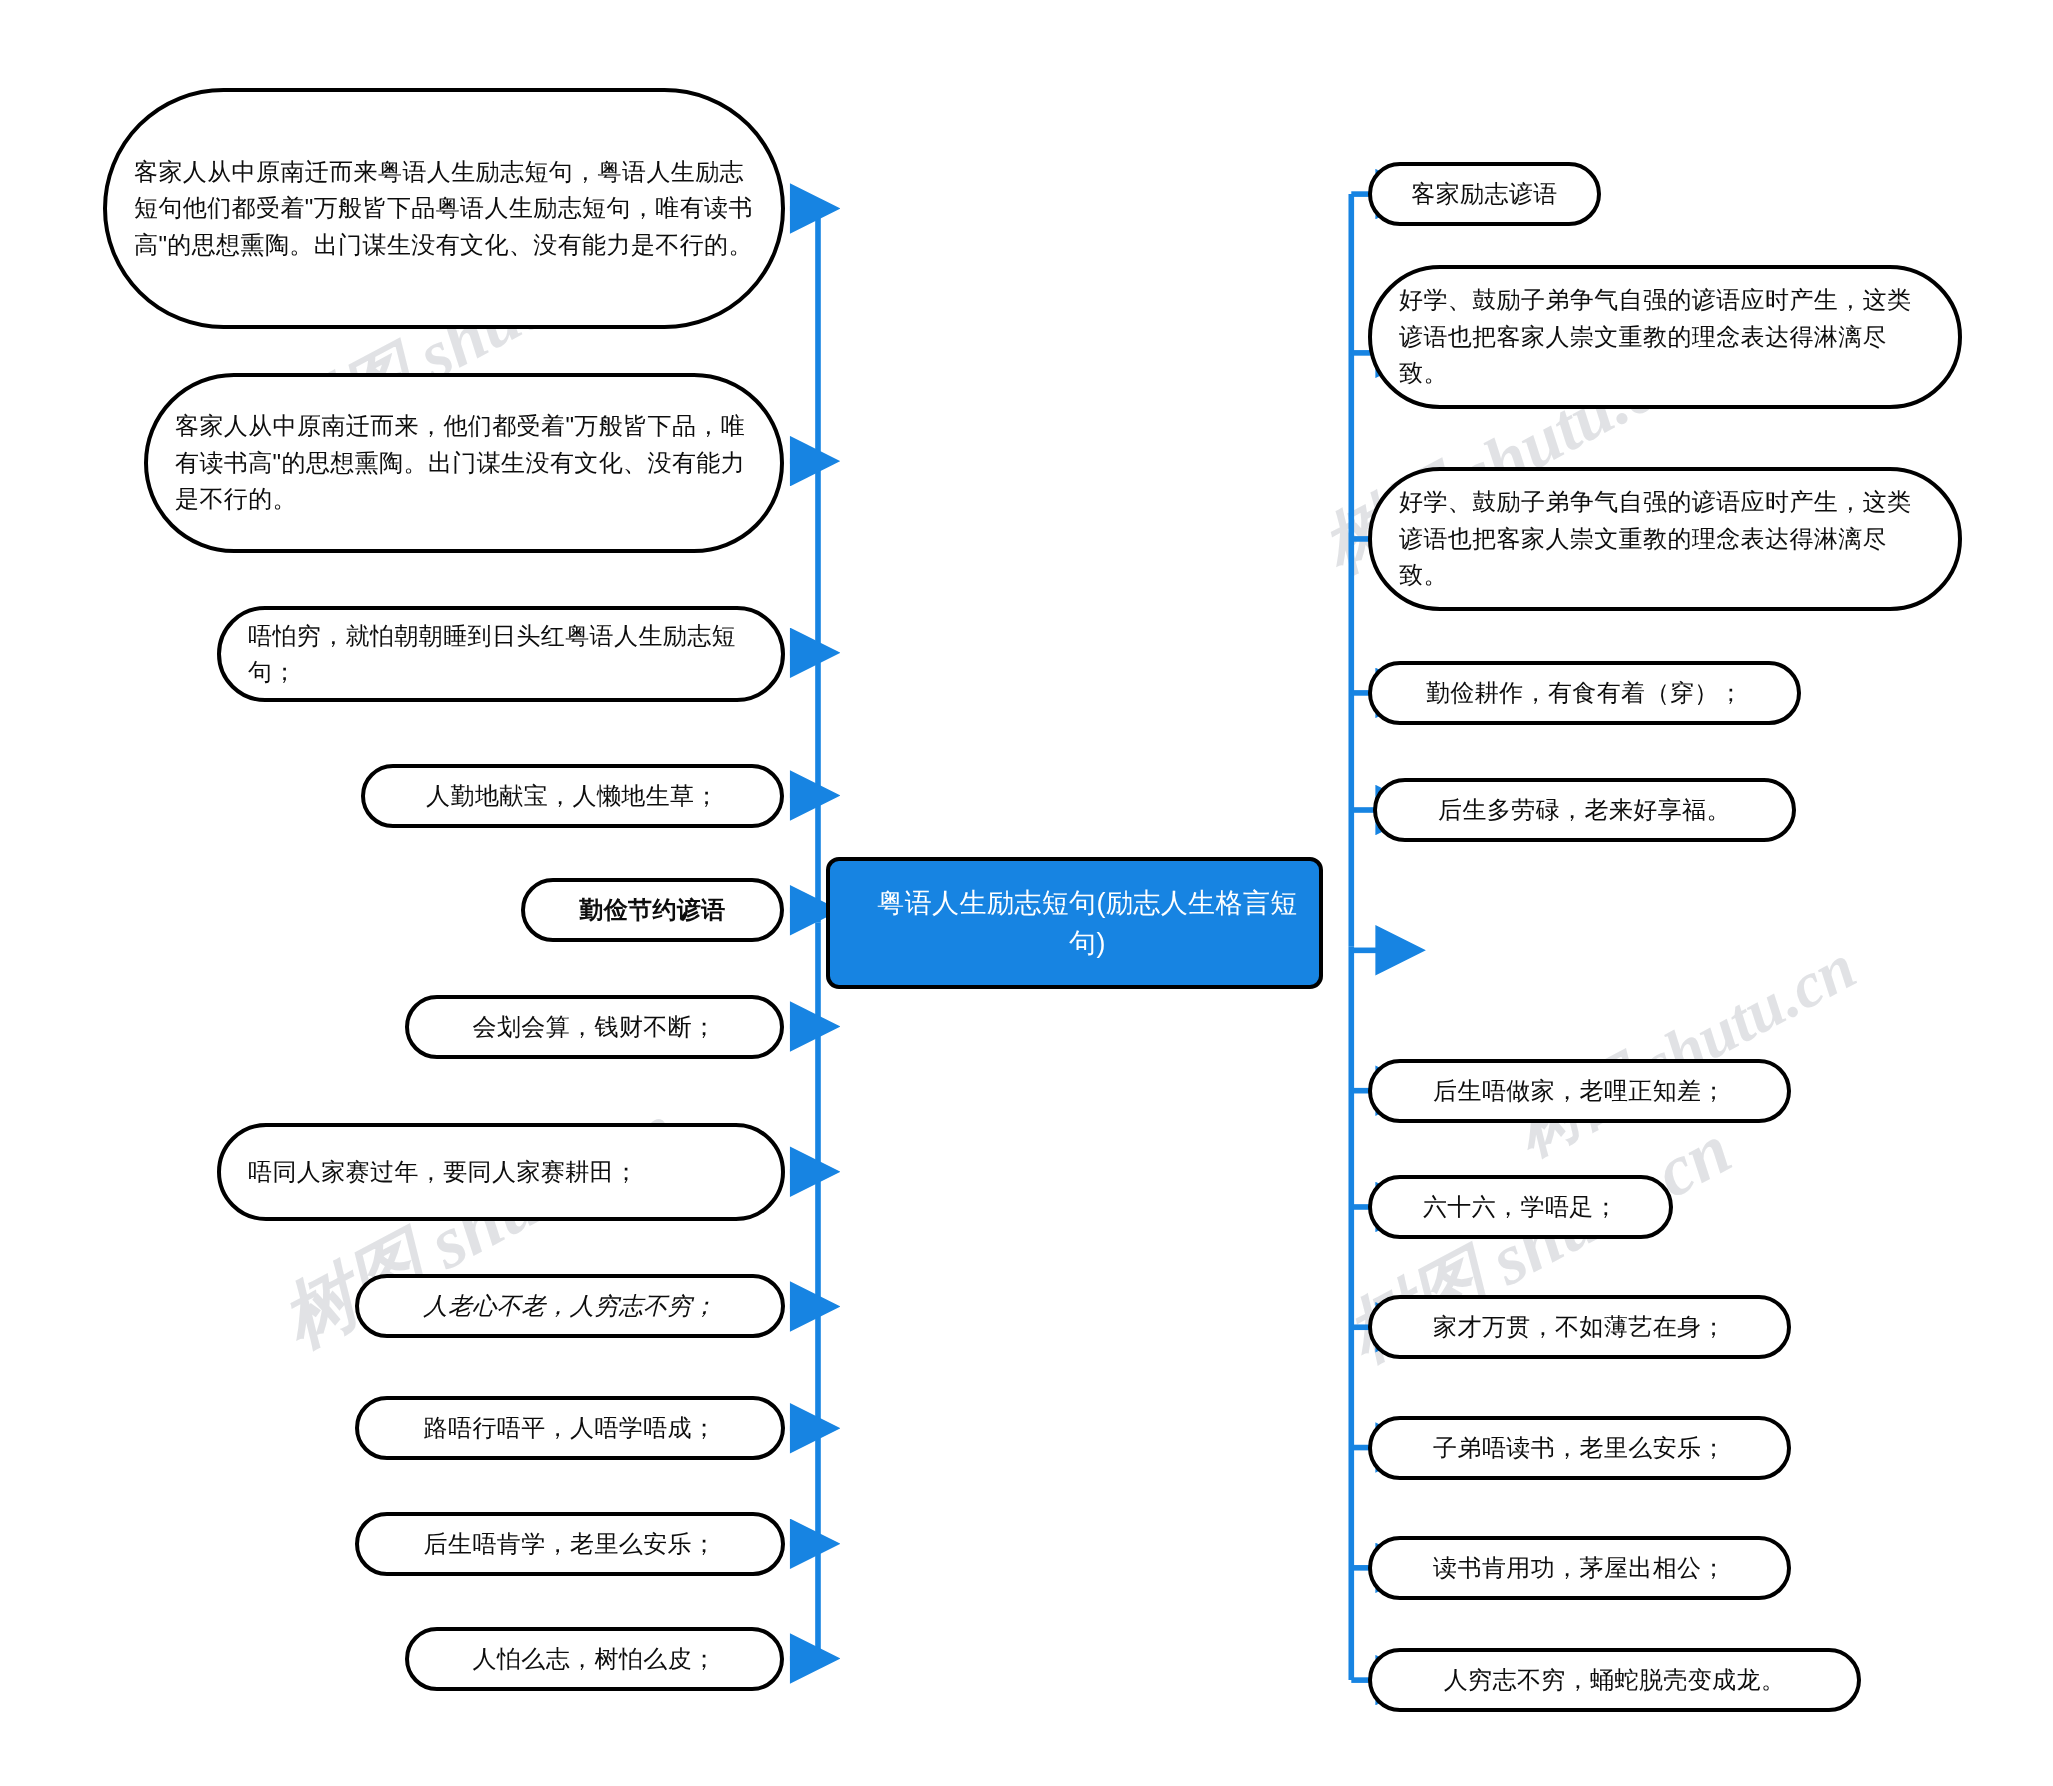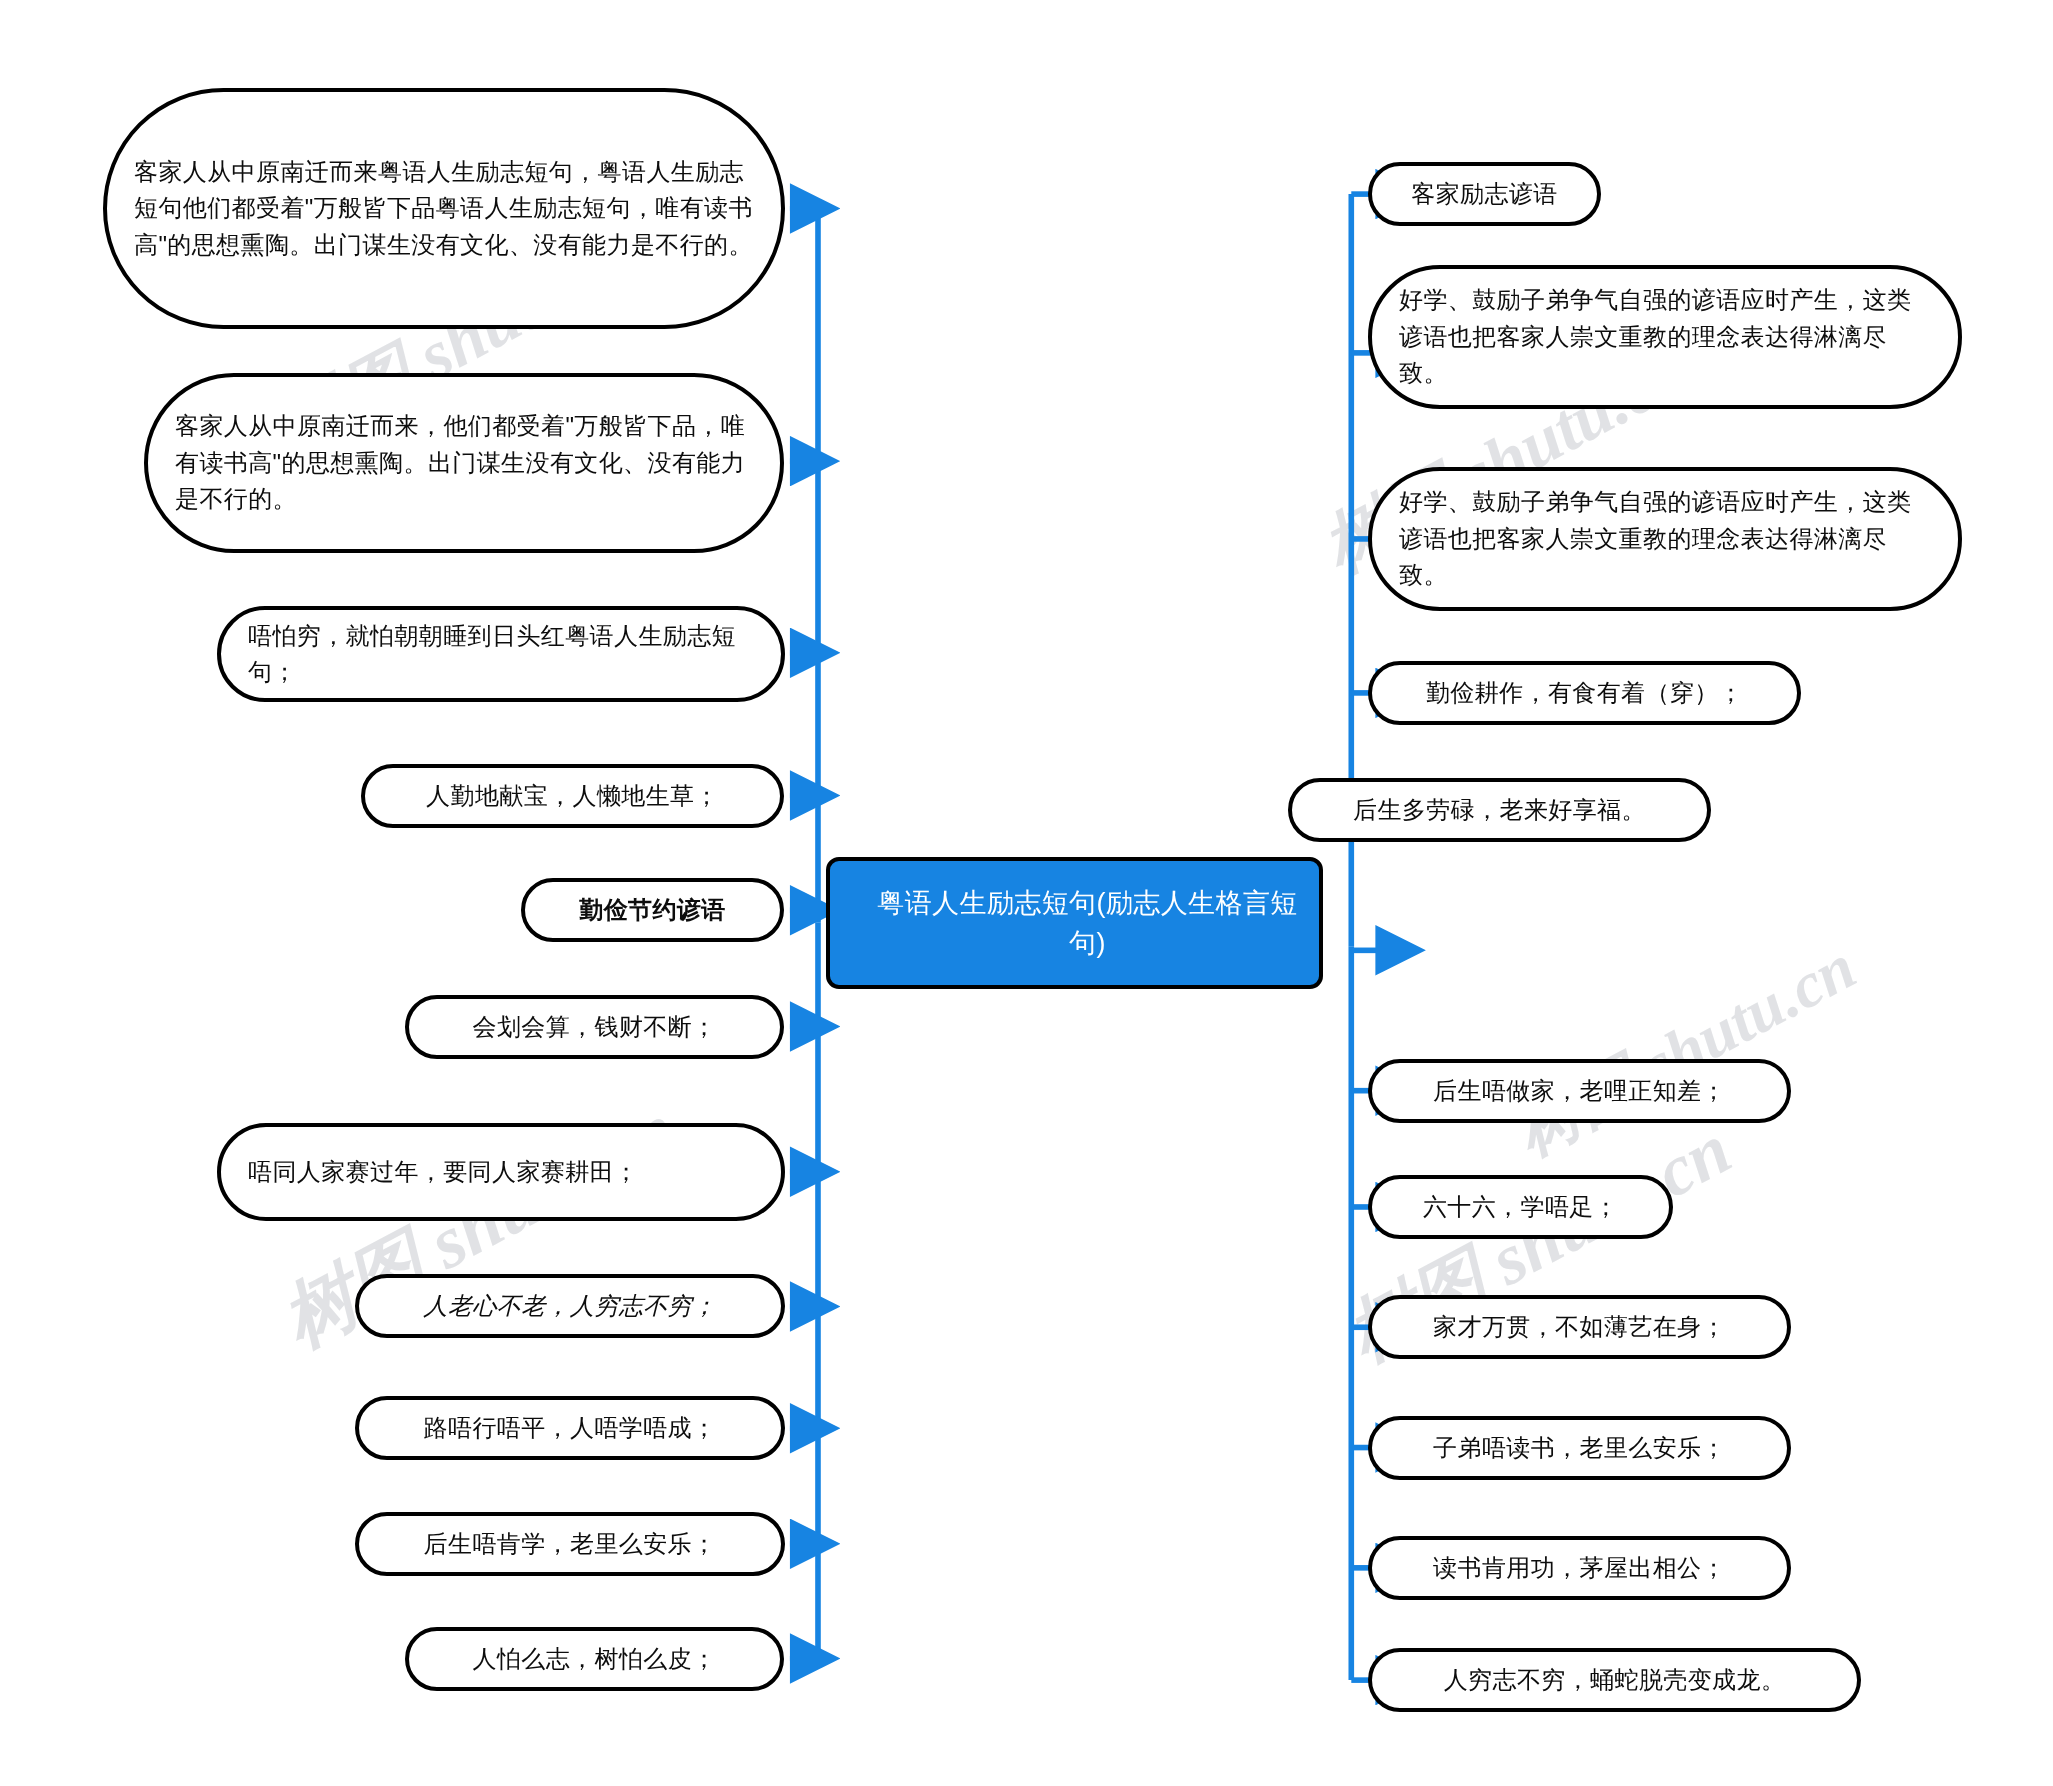--- a/index.html
+++ b/index.html
@@ -198,21 +198,21 @@
   </div>
 
   <div class="node multi" style="left:1368px; top:467px; width:594px; height:144px;">
     <span class="txt">好学、鼓励子弟争气自强的谚语应时产生，这类谚语也把客家人崇文重教的理念表达得淋漓尽致。</span>
   </div>
 
   <div class="node single" style="left:1368px; top:661px; width:433px; height:64px;">
     <span class="txt">勤俭耕作，有食有着（穿）；</span>
   </div>
 
-  <div class="node single" style="left:1288px; top:778px; width:423px; height:64px;">
+  <div class="node single" style="left:1373px; top:778px; width:423px; height:64px;">
     <span class="txt">后生多劳碌，老来好享福。</span>
   </div>
 
 
   <div class="node single" style="left:1368px; top:1059px; width:423px; height:64px;">
     <span class="txt">后生唔做家，老哩正知差；</span>
   </div>
 
   <div class="node single" style="left:1368px; top:1175px; width:305px; height:64px;">
     <span class="txt">六十六，学唔足；</span>

